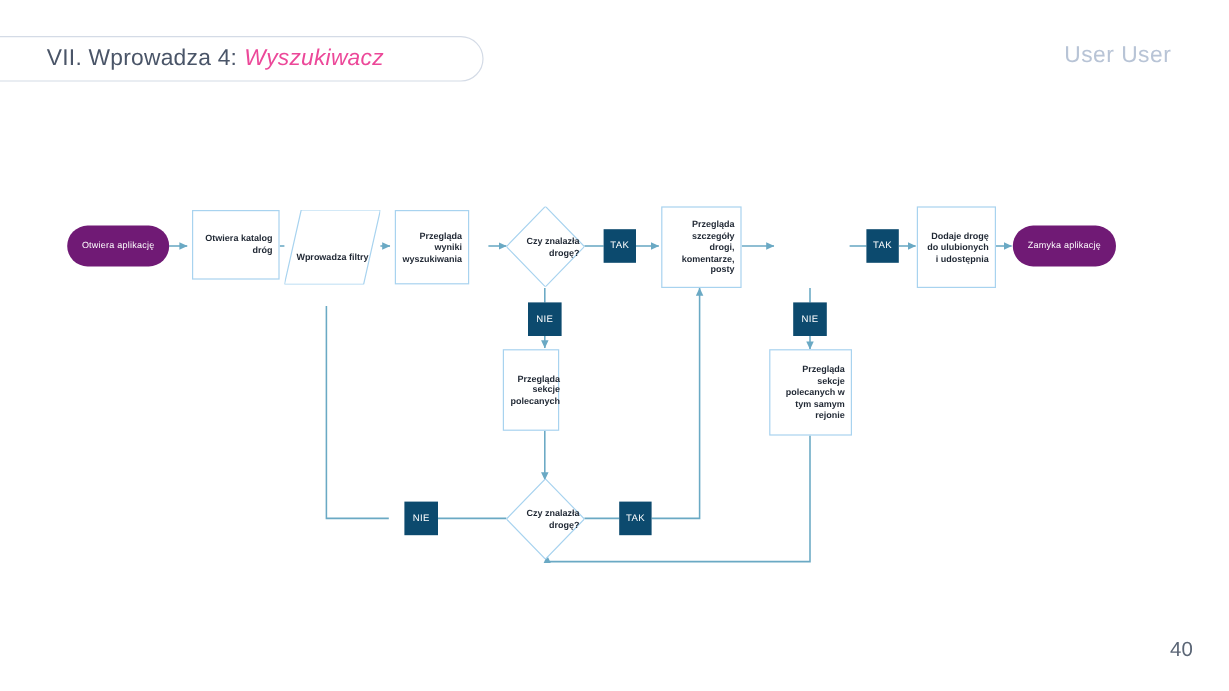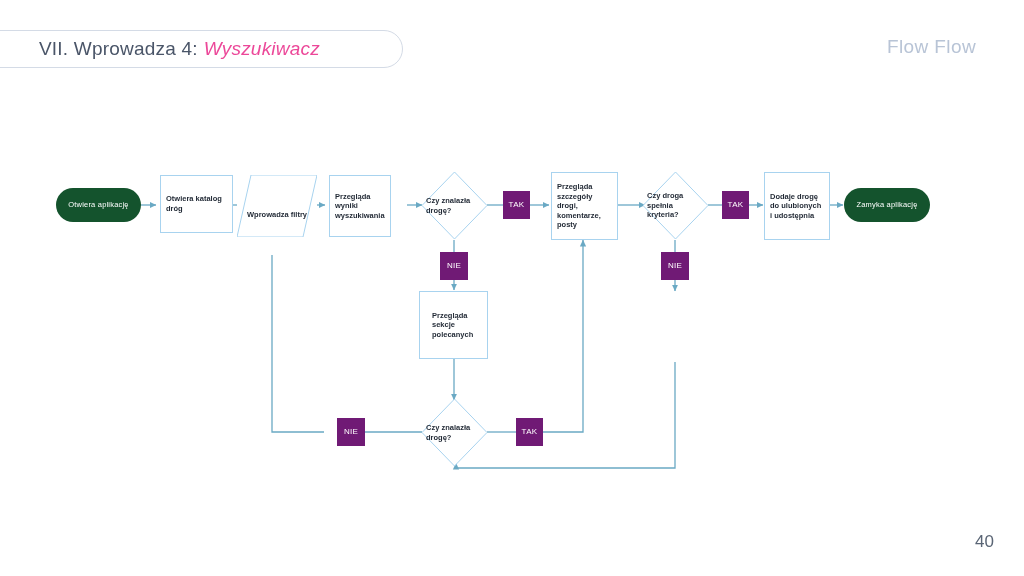--- a/index.html
+++ b/index.html
@@ -54,25 +54,25 @@
   }
 
   
   .canvas{position:absolute;left:0;top:0;width:1024px;height:576px;}
   .edges{position:absolute;left:0;top:0;width:1024px;height:576px;}
 
   .node{
     position:absolute;
     box-sizing:border-box;
     display:flex;align-items:center;justify-content:center;
-    text-align:left;
+    text-align:right;
     line-height:1.28;
   }
   .node-term{
-    background:#14532d;
+    background:#701a75;
     border-radius:999px;
     color:#ffffff;
     font-size:7.5px;
     letter-spacing:.2px;
   }
   .node-box{
     background:#ffffff;
     border:1px solid #a8d3ef;
     color:#1f2733;
     font-size:7.5px;
@@ -90,37 +90,37 @@
   }
   .para-label{position:relative;z-index:2;}
   .node-diamond{
     color:#1f2733;
     font-size:7.5px;
     font-weight:700;
   }
   .dia-shape{position:absolute;inset:0;}
   .dia-label{position:relative;z-index:2;padding:0 4px;}
   .node-tag{
-    background:#701a75;
+    background:#0c4a6e;
     color:#ffffff;
     font-size:8px;
     letter-spacing:.3px;
     font-weight:400;
   }
 </style>
 </head>
 <body>
 
 <div class="slide">
 
   <div class="title-pill">
     <span class="title-main">VII. Wprowadza 4:</span>
     <span class="title-em">Wyszukiwacz</span>
   </div>
-  <div class="header-right">Flow Flow</div>
+  <div class="header-right">User User</div>
   <div class="page-num">40</div>
 
   <div class="canvas">
 
     <svg class="edges" viewBox="0 0 1024 576">
       <defs>
         <marker id="ah" markerWidth="6" markerHeight="6" refX="5" refY="3" orient="auto">
           <path d="M0,0.6 L5.2,3 L0,5.4 Z" fill="#6aa9c4"></path>
         </marker>
       </defs>
@@ -181,33 +181,28 @@
 
     <div class="node node-diamond" style="left:422px;top:172px;width:65px;height:67px;">
       <svg class="dia-shape" viewBox="0 0 65 67" preserveAspectRatio="none">
         <polygon points="32.5,0 65,33.5 32.5,67 0,33.5" fill="#ffffff" stroke="#a8d3ef" stroke-width="1"></polygon>
       </svg>
       <span class="dia-label">Czy znalazła drogę?</span>
     </div>
 
     <div class="node node-box" style="left:551px;top:172px;width:67px;height:68px;">Przegląda szczegóły drogi, komentarze, posty</div>
 
-    <div class="node node-diamond" style="left:643px;top:172px;width:65px;height:67px;">
-      <svg class="dia-shape" viewBox="0 0 65 67" preserveAspectRatio="none">
-        <polygon points="32.5,0 65,33.5 32.5,67 0,33.5" fill="#ffffff" stroke="#a8d3ef" stroke-width="1"></polygon>
-      </svg>
-      <span class="dia-label">Czy droga spełnia kryteria?</span>
-    </div>
 
     <div class="node node-term" style="left:844px;top:188px;width:86px;height:34px;">Zamyka aplikację</div>
 
     <div class="node node-box" style="left:764px;top:172px;width:66px;height:68px;">Dodaje drogę do ulubionych i udostępnia</div>
 
-    <div class="node node-box" style="left:419px;top:291px;width:69px;height:68px;padding-left:12px;">Przegląda sekcje polecanych</div>
-
+    <div class="node node-box" style="left:419px;top:291px;width:47px;height:68px;padding-left:12px;">Przegląda sekcje polecanych</div>
+
+    <div class="node node-box" style="left:641px;top:291px;width:69px;height:72px;">Przegląda sekcje polecanych w tym samym rejonie</div>
 
     <div class="node node-diamond" style="left:422px;top:399px;width:65px;height:67px;">
       <svg class="dia-shape" viewBox="0 0 65 67" preserveAspectRatio="none">
         <polygon points="32.5,0 65,33.5 32.5,67 0,33.5" fill="#ffffff" stroke="#a8d3ef" stroke-width="1"></polygon>
       </svg>
       <span class="dia-label">Czy znalazła drogę?</span>
     </div>
 
     <div class="node node-tag" style="left:503px;top:191px;width:27px;height:28px;">TAK</div>
 

